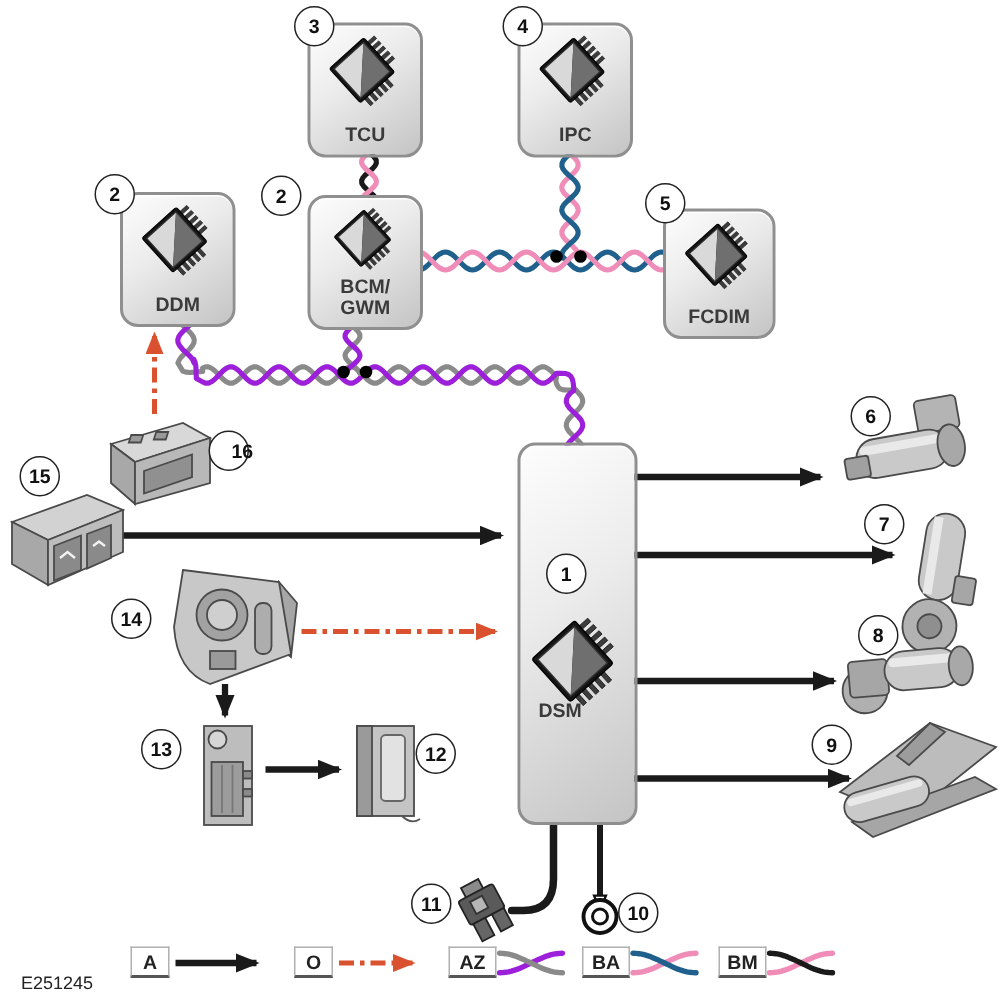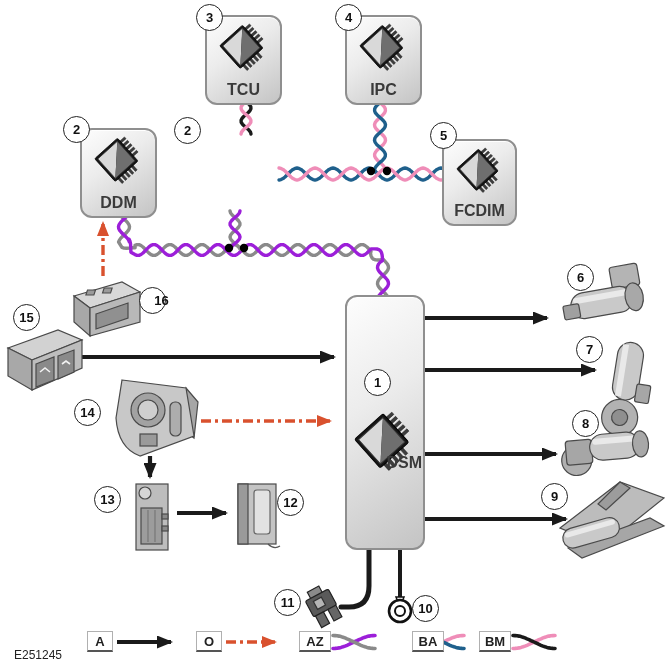--- a/index.html
+++ b/index.html
@@ -5,33 +5,33 @@
   html,body{margin:0;padding:0;background:#fff;}
   #canvas{position:relative;width:672px;height:672px;background:#fff;overflow:hidden;
           font-family:"Liberation Sans",sans-serif;}
   #wires{position:absolute;left:0;top:0;z-index:1;}
   .comp{position:absolute;z-index:2;}
   .module{position:absolute;z-index:2;border:2px solid #8f8f8f;border-radius:12px;
           background:linear-gradient(145deg,#fdfdfd 0%,#ececec 40%,#c4c4c4 100%);
           box-shadow:inset 0 1px 0 #fff;display:flex;flex-direction:column;
           align-items:center;justify-content:flex-start;}
   .module .chip{margin-top:6px;}
-  .mlabel{font-weight:bold;font-size:16px;line-height:14px;color:#3a3a3a;text-align:right;
+  .mlabel{font-weight:bold;font-size:13px;line-height:14px;color:#3a3a3a;text-align:left;
           margin-top:auto;margin-bottom:6px;}
   .callout{position:absolute;z-index:4;width:27px;height:27px;border-radius:50%;
            background:#fff;border:1.6px solid #222;box-sizing:border-box;
            display:flex;align-items:center;justify-content:center;
            font-weight:bold;font-size:13px;color:#111;}
   .legend-box{position:absolute;z-index:3;background:#fff;border:1px solid #b0b0b0;
               border-bottom:2px solid #555;display:flex;align-items:center;justify-content:center;
               font-weight:bold;font-size:13px;color:#222;box-sizing:border-box;}
   .figure-id{position:absolute;z-index:3;left:14px;top:648px;font-size:12px;color:#222;}
   #dsm-box{justify-content:flex-start;}
   #dsm-box .chip{position:absolute;left:50%;top:108px;transform:translateX(-50%);}
-  #dsm-box .mlabel{position:absolute;left:0;right:0;top:158px;margin:1px;}
+  #dsm-box .mlabel{position:absolute;left:0;right:0;top:158px;margin:12px;}
 </style>
 </head>
 <body>
 
 <svg width="0" height="0" style="position:absolute" aria-hidden="true">
   <symbol id="chip-sym" viewBox="0 0 64 64">
     <g transform="rotate(-42 32 32)">
       <g fill="#3c3c3c" stroke="#1c1c1c" stroke-width="0.6">
         <rect x="49" y="14" width="9" height="3.2"></rect>
           <rect x="49" y="20" width="9" height="3.2"></rect>
@@ -110,20 +110,26 @@
     <div class="mlabel">TCU</div>
   </div>
 
   <div class="module" id="ipc-box" style="left:345px;top:15px;width:73px;height:86px;">
     <svg class="chip" width="56" height="48" viewBox="0 0 64 60">
         <use href="#chip-sym"></use>
       </svg>
     <div class="mlabel">IPC</div>
   </div>
 
+  <div class="module" id="bcm-box" style="left:205px;top:130px;width:73px;height:86px;">
+    <svg class="chip" width="54" height="42" viewBox="0 0 64 56">
+        <use href="#chip-sym"></use>
+      </svg>
+    <div class="mlabel"><span>BCM/</span><br><span>GWM</span></div>
+  </div>
 
   <div class="module" id="ddm-box" style="left:80px;top:128px;width:73px;height:86px;">
     <svg class="chip" width="56" height="48" viewBox="0 0 64 60">
         <use href="#chip-sym"></use>
       </svg>
     <div class="mlabel">DDM</div>
   </div>
 
   <div class="module" id="fcdim-box" style="left:442px;top:139px;width:71px;height:83px;">
     <svg class="chip" width="56" height="46" viewBox="0 0 64 58">
@@ -260,17 +266,17 @@
   <div class="callout" style="left:277px;top:489px;">12</div>
   <div class="callout" style="left:94px;top:486px;">13</div>
   <div class="callout" style="left:74px;top:399px;">14</div>
   <div class="callout" style="left:13px;top:304px;">15</div>
   <div class="callout" style="left:139px;top:287px;padding-left:18px;">16</div>
   <div class="callout" style="left:63px;top:116px;">2</div>
 
   <div class="legend-box" style="left:87px;top:631px;width:26px;height:21px;">A</div>
   <div class="legend-box" style="left:196px;top:631px;width:26px;height:21px;">O</div>
   <div class="legend-box" style="left:299px;top:631px;width:32px;height:21px;">AZ</div>
-  <div class="legend-box" style="left:388px;top:631px;width:32px;height:21px;margin-left:24px;">BA</div>
+  <div class="legend-box" style="left:388px;top:631px;width:32px;height:21px;">BA</div>
   <div class="legend-box" style="left:479px;top:631px;width:32px;height:21px;">BM</div>
 
   <div class="figure-id">E251245</div>
 </div>
 
 </body></html>

